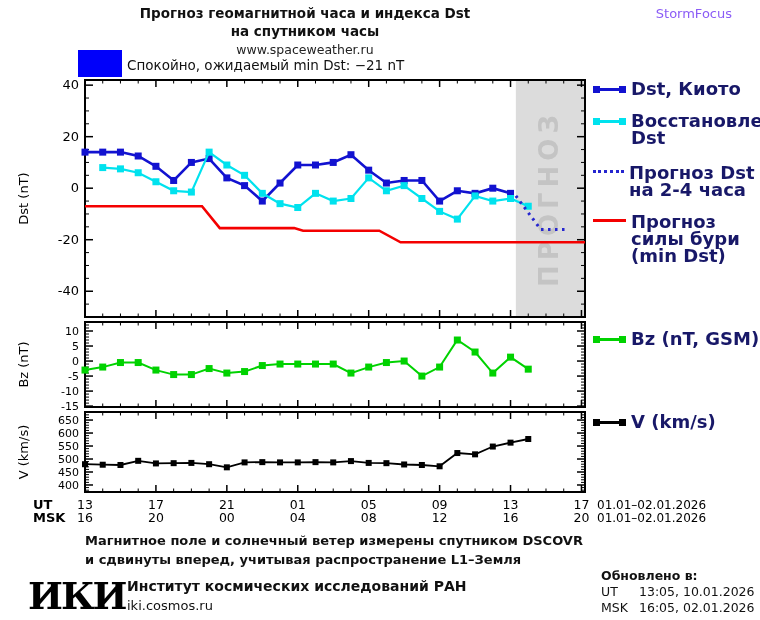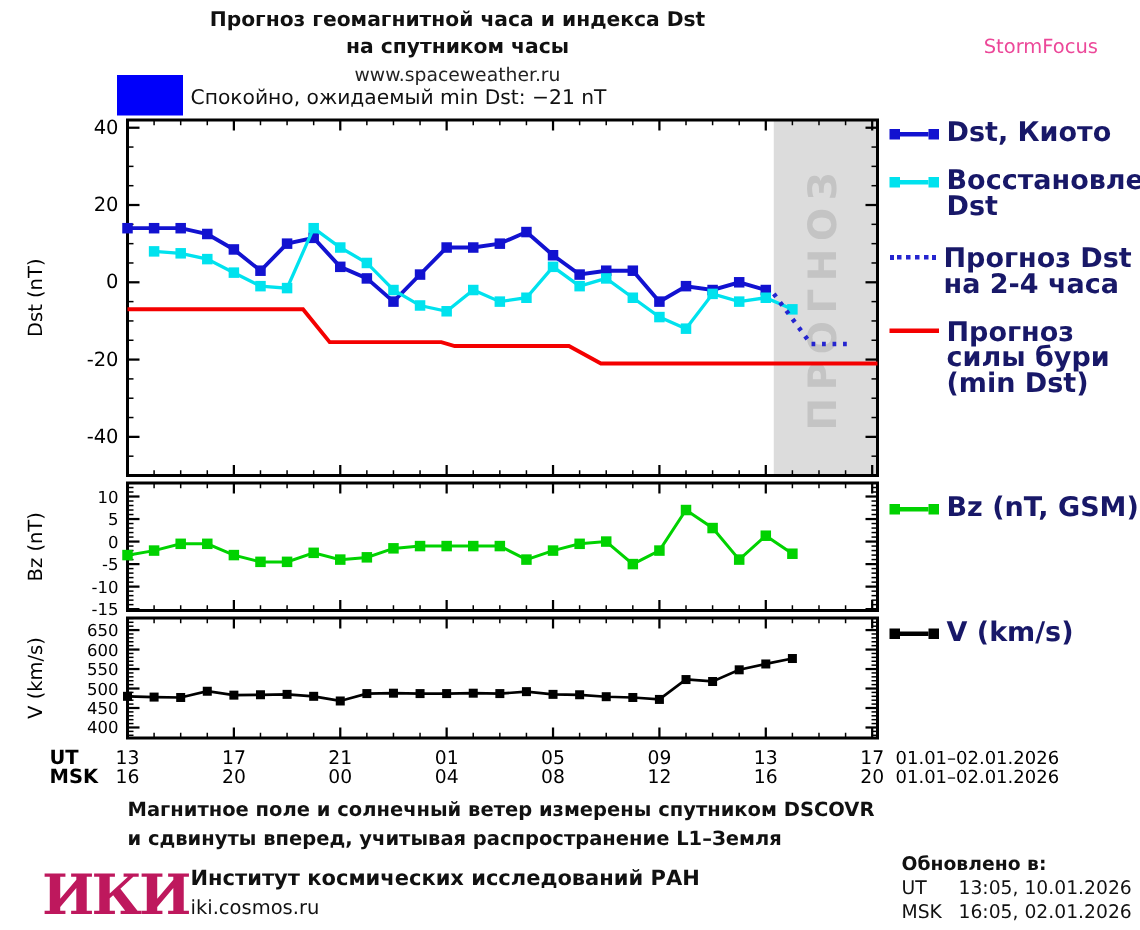--- a/index.html
+++ b/index.html
@@ -3,35 +3,35 @@
 <meta charset="utf-8">
 <style>
   html,body{margin:0;padding:0;background:#fff;}
   #canvas{position:relative;width:760px;height:620px;background:#fff;overflow:hidden;
           font-family:"DejaVu Sans",sans-serif;color:#111;}
   .abs{position:absolute;}
   .title-block{left:0;top:5px;width:610px;text-align:center;}
   .t1{font-size:13.5px;font-weight:bold;}
   .t2{font-size:13.5px;font-weight:bold;margin-top:2px;}
   .turl{font-size:12.5px;margin-top:3px;color:#222;}
-  .brand{right:28px;top:24px;font-size:13px;color:#ec4899;}
+  .brand{right:28px;top:6px;font-size:13px;color:#8b5cf6;}
   .swatch{left:78px;top:50px;width:44px;height:27px;}
   .banner-text{left:127px;top:57px;font-size:13.5px;white-space:nowrap;}
   .banner-text .b1{font-weight:normal;margin-top:15px;}
   svg{position:absolute;left:0;top:0;}
   .lg-item{position:absolute;left:593px;display:flex;align-items:flex-start;width:166px;}
   .lg-mk{display:inline-flex;align-items:center;margin-top:6px;margin-right:5px;flex:none;}
   .mks{width:7px;height:7px;display:inline-block;}
   .mkl{width:19px;height:3px;display:inline-block;}
   .mkline{width:33px;height:3px;display:inline-block;}
   .mkdot{width:31px;height:0;display:inline-block;border-top:3px dotted #2525cf;}
   .lg-tx{font-size:18px;font-weight:bold;color:#181868;line-height:17px;white-space:nowrap;}
   .notes{left:85px;font-size:13px;font-weight:600;white-space:nowrap;}
   .logo{left:28px;top:574px;font-family:"DejaVu Serif",serif;font-size:37px;font-weight:900;
-        letter-spacing:-2px;color:#be185d;}
+        letter-spacing:-2px;color:#000000;}
   .org{left:127px;top:578px;font-size:14px;font-weight:bold;white-space:nowrap;}
   .site{left:127px;top:598px;font-size:13px;}
   .upd{left:601px;font-size:12.5px;white-space:nowrap;}
   .upd .lb{display:inline-block;width:34px;}
   .updlbl{left:601px;top:568px;font-size:12.5px;font-weight:bold;}
 </style>
 </head>
 <body>
 
 <div id="canvas">

